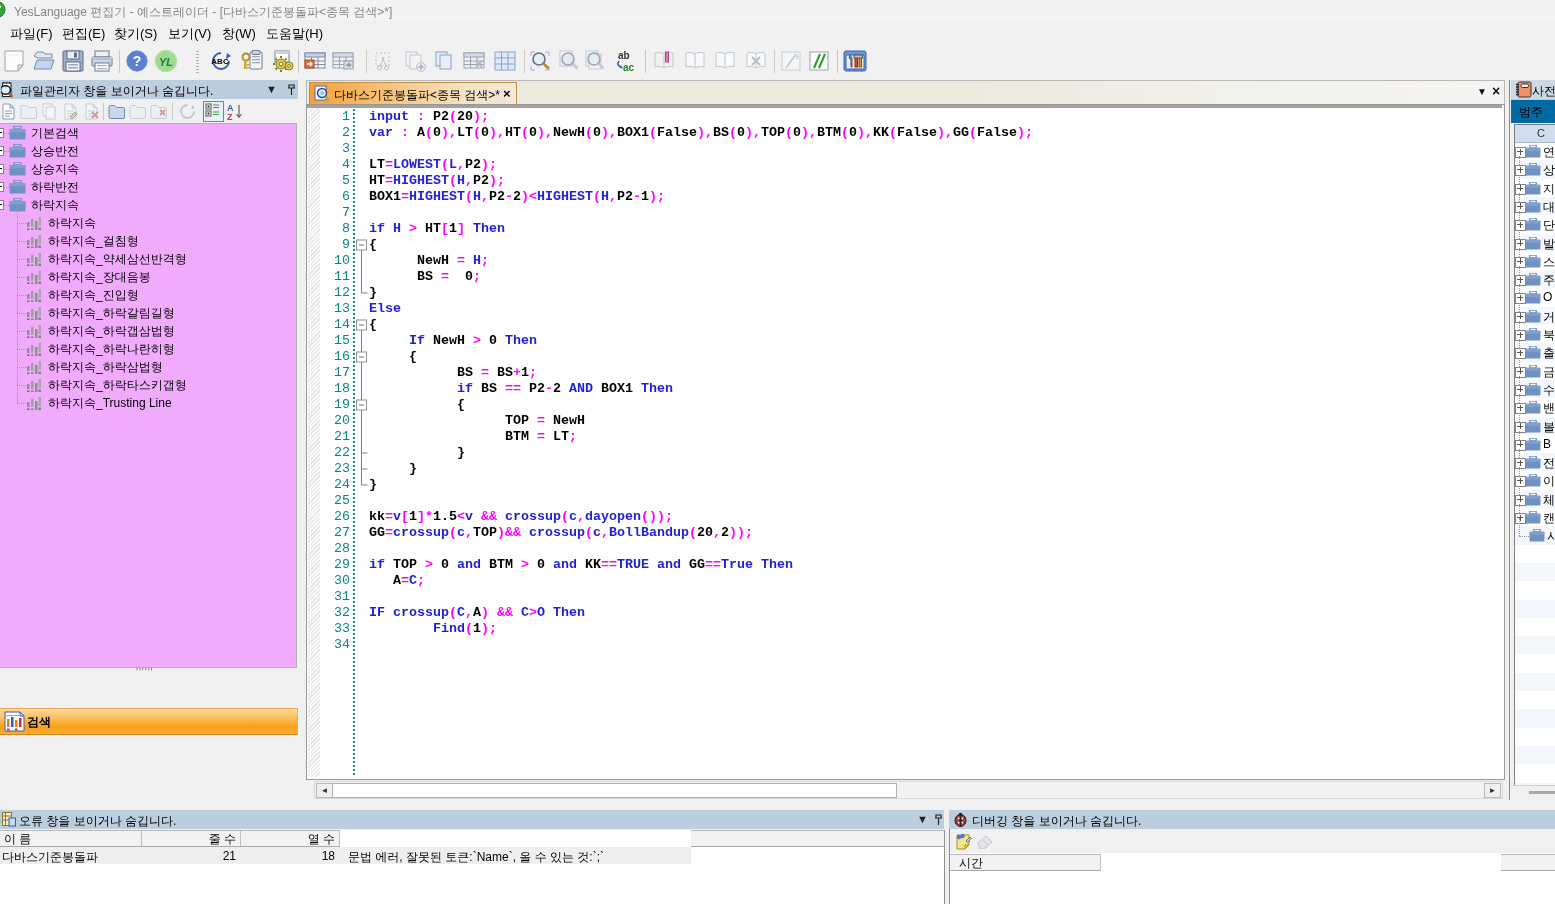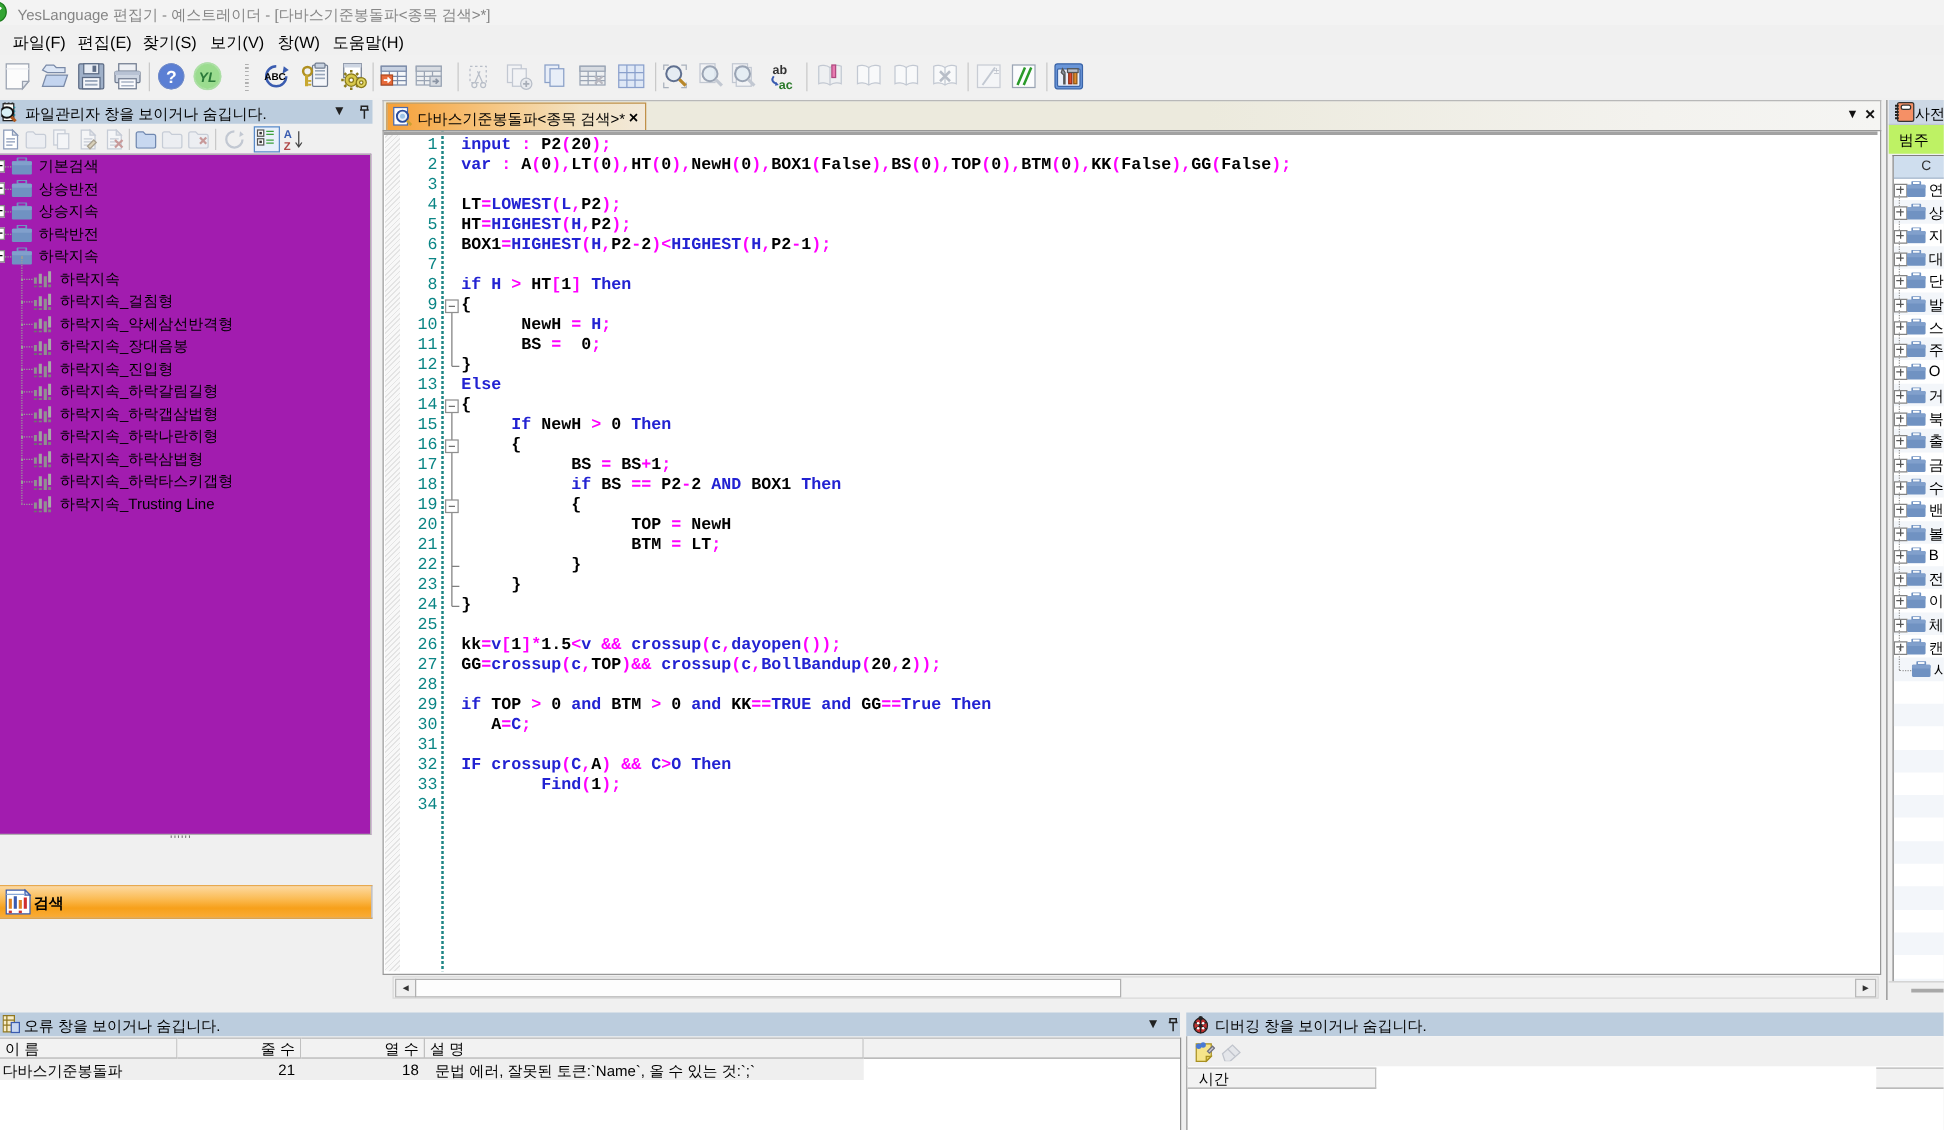--- a/index.html
+++ b/index.html
@@ -8,21 +8,21 @@
 #titletxt{left:14px;top:4px;font-size:12px;color:#858585;white-space:nowrap;}
 #menubar{left:0;top:20px;width:1555px;height:24px;background:#f0f0f0;font-size:13px;color:#000;}
 .mi{position:absolute;top:5px;}
 #toolbar{left:0;top:44px;width:1555px;height:34px;background:#f1f1f1;}
 .tsep{position:absolute;top:50px;width:1px;height:23px;background:#c9c9c9;}
 
 #lpanel{left:0;top:80px;width:306px;height:720px;background:#f0f0f0;}
 .phead{background:#bccdde;height:19px;font-size:12px;color:#000;}
 #lphead{left:0;top:0;width:298px;}
 #lptool{left:0;top:20px;width:298px;height:23px;background:#f0f0f0;}
-#ltree{left:0;top:43px;width:296px;height:543px;background:#a21caf;border:1px solid #b0b0b0;border-left:none;font-size:12px;overflow:hidden;}
+#ltree{left:0;top:43px;width:296px;height:543px;background:#f0abfc;border:1px solid #b0b0b0;border-left:none;font-size:12px;overflow:hidden;}
 .trow{position:absolute;height:18px;line-height:16px;white-space:nowrap;color:#000;}
 #lsplit{left:0;top:587px;width:298px;height:10px;}
 .sbar{left:0;width:297px;height:25px;background:linear-gradient(#ffffff,#ebebef 50%,#d3d3d9 95%);border:1px solid #b4b4b8;border-left:none;font-size:12px;font-weight:bold;color:#000;}
 .sbar .t{position:absolute;left:27px;top:5px;}
 #sbar2{background:linear-gradient(#fdd9a0,#fbbc55 40%,#f7a01a 70%,#f9ac38);border-top:1px solid #e8a94e;border-bottom:1px solid #d4891c;}
 
 #editor{left:306px;top:80px;width:1199px;height:718px;}
 #tabstrip{left:0;top:0;width:1197px;height:23px;background:linear-gradient(90deg,#eceadd 0%,#eceadd 55%,#f3f2ee 85%,#f5f5f3 100%);border:1px solid #b8b8b8;border-bottom:1px solid #989898;}
 #tab1{position:absolute;left:2px;top:1px;width:206px;height:21px;background:linear-gradient(90deg,#f6a037 0%,#f6ca8a 45%,#f3e3c4 75%,#f2e9da 100%);border:1px solid #c09048;font-size:12px;}
 #codewrap{left:0;top:24px;width:1197px;height:674px;background:#fff;border:1px solid #989898;overflow:hidden;}
@@ -756,21 +756,21 @@
  <div id="rphead">
   <svg style="position:absolute;left:4px;top:1px" width="17" height="17" viewBox="0 0 17 17">
         <rect x="3" y="1" width="13" height="15" rx="1.5" fill="#f59066" stroke="#333"></rect>
         <rect x="6" y="3" width="7.5" height="3.5" rx="1.5" fill="#fff" stroke="#333"></rect>
         <g stroke="#222" stroke-width="1.6">
           <path d="M1 3.5 h3 M1 6 h3 M1 8.5 h3 M1 11 h3 M1 13.5 h3"></path>
         </g>
       </svg>
   <span style="position:absolute;left:21px;top:3px;font-size:12px;">사전</span>
  </div>
- <div style="position:absolute;left:1px;top:20px;width:45px;height:23px;background:#bef264;">
+ <div style="position:absolute;left:1px;top:20px;width:45px;height:23px;background:#0369a1;">
       <span style="position:absolute;left:8px;top:4px;font-size:12px;">범주</span>
     </div>
  <div id="rlist">
   <div id="rstripes" style="position:absolute;left:0;top:17px;width:42px;height:700px;">
         <div style="position:absolute;left:0;top:18.3px;width:46px;height:18.3px;background:#f3f6fa;"></div>
 <div style="position:absolute;left:0;top:54.9px;width:46px;height:18.3px;background:#f3f6fa;"></div>
 <div style="position:absolute;left:0;top:91.5px;width:46px;height:18.3px;background:#f3f6fa;"></div>
 <div style="position:absolute;left:0;top:128.1px;width:46px;height:18.3px;background:#f3f6fa;"></div>
 <div style="position:absolute;left:0;top:164.7px;width:46px;height:18.3px;background:#f3f6fa;"></div>
 <div style="position:absolute;left:0;top:201.3px;width:46px;height:18.3px;background:#f3f6fa;"></div>
@@ -1113,21 +1113,20 @@
   <span style="position:absolute;left:19px;top:3px">오류 창을 보이거나 숨깁니다.</span>
   <span class="pin" style="left:917px">▼</span>
   <svg class="abs" style="left:934px;top:4px" width="9" height="12" viewBox="0 0 9 12">
         <path d="M1 4 h7 M2 1 h5 v3 h-5 z M4.5 4 v7" stroke="#222" fill="none" stroke-width="1.2"></path>
       </svg>
  </div>
  <div class="abs" id="errbody">
   <div class="hcell" style="left:0;width:142px;">이 름</div>
   <div class="hcell" style="left:142px;width:99px;text-align:right">줄 수</div>
   <div class="hcell" style="left:241px;width:99px;text-align:right">열 수</div>
-  <div class="hcell" style="left:340px;width:351px;">설 명</div>
   <div class="hcell" style="left:691px;width:253px;border-right:none"></div>
   <div style="position:absolute;left:0;top:17px;width:691px;height:17px;background:#efefef;"></div>
   <div style="position:absolute;left:2px;top:19px;">다바스기준봉돌파</div>
   <div style="position:absolute;left:142px;top:19px;width:94px;text-align:right">21</div>
   <div style="position:absolute;left:241px;top:19px;width:94px;text-align:right">18</div>
   <div style="position:absolute;left:348px;top:19px;">문법 에러, 잘못된 토큰:`Name`, 올 수 있는 것:`;`</div>
  </div>
  <div class="abs phead" id="dbghead">
   <svg style="position:absolute;left:4px;top:2px" width="15" height="15" viewBox="0 0 15 15">
         <ellipse cx="7.5" cy="8.5" rx="5.5" ry="6" fill="#c03030" stroke="#222"></ellipse>

